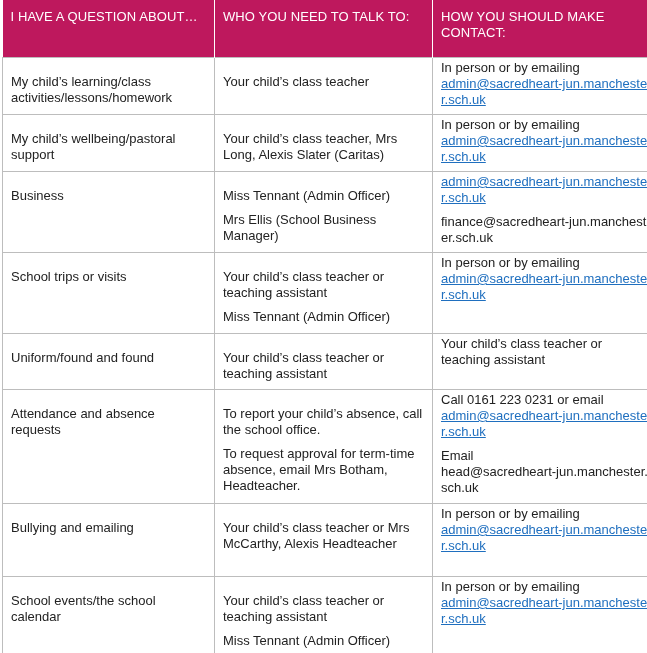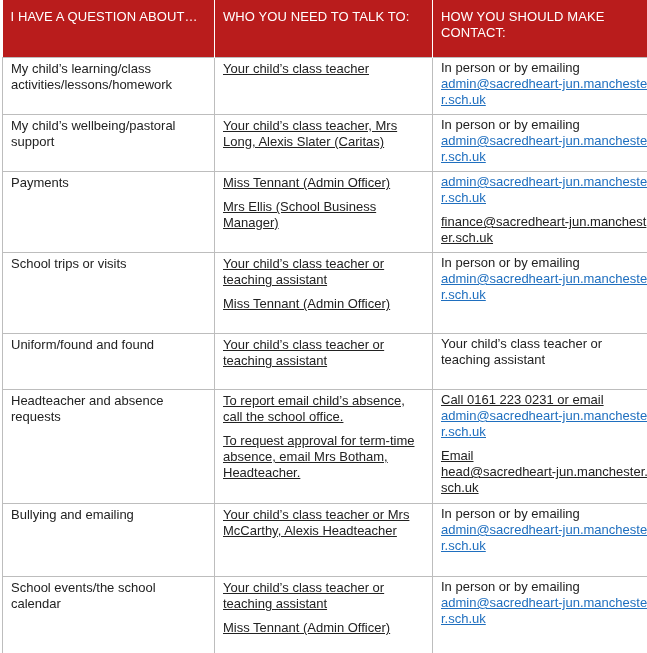--- a/index.html
+++ b/index.html
@@ -11,41 +11,41 @@
     table-layout: fixed;
     font-family: "Liberation Sans", sans-serif;
     font-size: 13px;
     line-height: 16px;
     color: #222222;
   }
   .tbl col.c1 { width: 212px; }
   .tbl col.c2 { width: 218px; }
   .tbl col.c3 { width: 230px; }
   .tbl th {
-    background: #b91c1c;
+    background: #be185d;
     color: #ffffff;
     font-weight: normal;
     text-align: left;
     vertical-align: top;
     padding: 2px 8px 4px 8px;
     height: 44px;
     letter-spacing: 0.1px;
   }
   .tbl th.h1 { border-right: 1px solid #ffffff; padding-top: 9px; }
   .tbl th.h2 { padding-top: 9px; }
   .tbl td {
     border: 1px solid #bdbdbd;
     vertical-align: top;
     padding: 6px 8px 6px 8px;
     word-wrap: break-word;
   }
   .tbl td.c3cell { padding-top: 2px; padding-right: 10px; }
-  .tbl td p { margin: 0 0 8px 0; text-decoration: underline; }
+  .tbl td p { margin: 0 0 8px 0; }
   .tbl td p:last-child { margin-bottom: 0; }
-  .tbl td.c1cell, .tbl td.c2cell { padding-top: 3px; }
+  .tbl td.c1cell, .tbl td.c2cell { padding-top: 16px; }
   a.mail { color: #1f6fbf; text-decoration: underline; word-break: break-all; }
   .plainmail { word-break: break-all; }
   .r1 { height: 56px; }
   .r2 { height: 57px; }
   .r3 { height: 81px; }
   .r4 { height: 81px; }
   .r5 { height: 56px; }
   .r6 { height: 114px; }
   .r7 { height: 73px; }
   .r8 { height: 81px; }
@@ -84,21 +84,21 @@
       <td class="c2cell">
         <p>Your child’s class teacher, Mrs Long, Alexis Slater (Caritas)</p>
       </td>
       <td class="c3cell">
         <div>In person or by emailing</div>
         <a class="mail" href="#">admin@sacredheart-jun.manchester.sch.uk</a>
       </td>
     </tr>
 
     <tr class="r3">
-      <td class="c1cell">Payments</td>
+      <td class="c1cell">Business</td>
       <td class="c2cell">
         <p>Miss Tennant (Admin Officer)</p>
         <p>Mrs Ellis (School Business Manager)</p>
       </td>
       <td class="c3cell">
         <p><a class="mail" href="#">admin@sacredheart-jun.manchester.sch.uk</a></p>
         <p class="plainmail">finance@sacredheart-jun.manchester.sch.uk</p>
       </td>
     </tr>
 
@@ -118,23 +118,23 @@
       <td class="c1cell">Uniform/found and found</td>
       <td class="c2cell">
         <p>Your child’s class teacher or teaching assistant</p>
       </td>
       <td class="c3cell">
         <div>Your child’s class teacher or teaching assistant</div>
       </td>
     </tr>
 
     <tr class="r6">
-      <td class="c1cell">Headteacher and absence requests</td>
+      <td class="c1cell">Attendance and absence requests</td>
       <td class="c2cell">
-        <p>To report email child’s absence, call the school office.</p>
+        <p>To report your child’s absence, call the school office.</p>
         <p>To request approval for term-time absence, email Mrs Botham, Headteacher.</p>
       </td>
       <td class="c3cell">
         <p>
           <span>Call 0161 223 0231 or email</span><br>
           <a class="mail" href="#">admin@sacredheart-jun.manchester.sch.uk</a>
         </p>
         <p>
           <span>Email</span><br>
           <span class="plainmail">head@sacredheart-jun.manchester.sch.uk</span>

